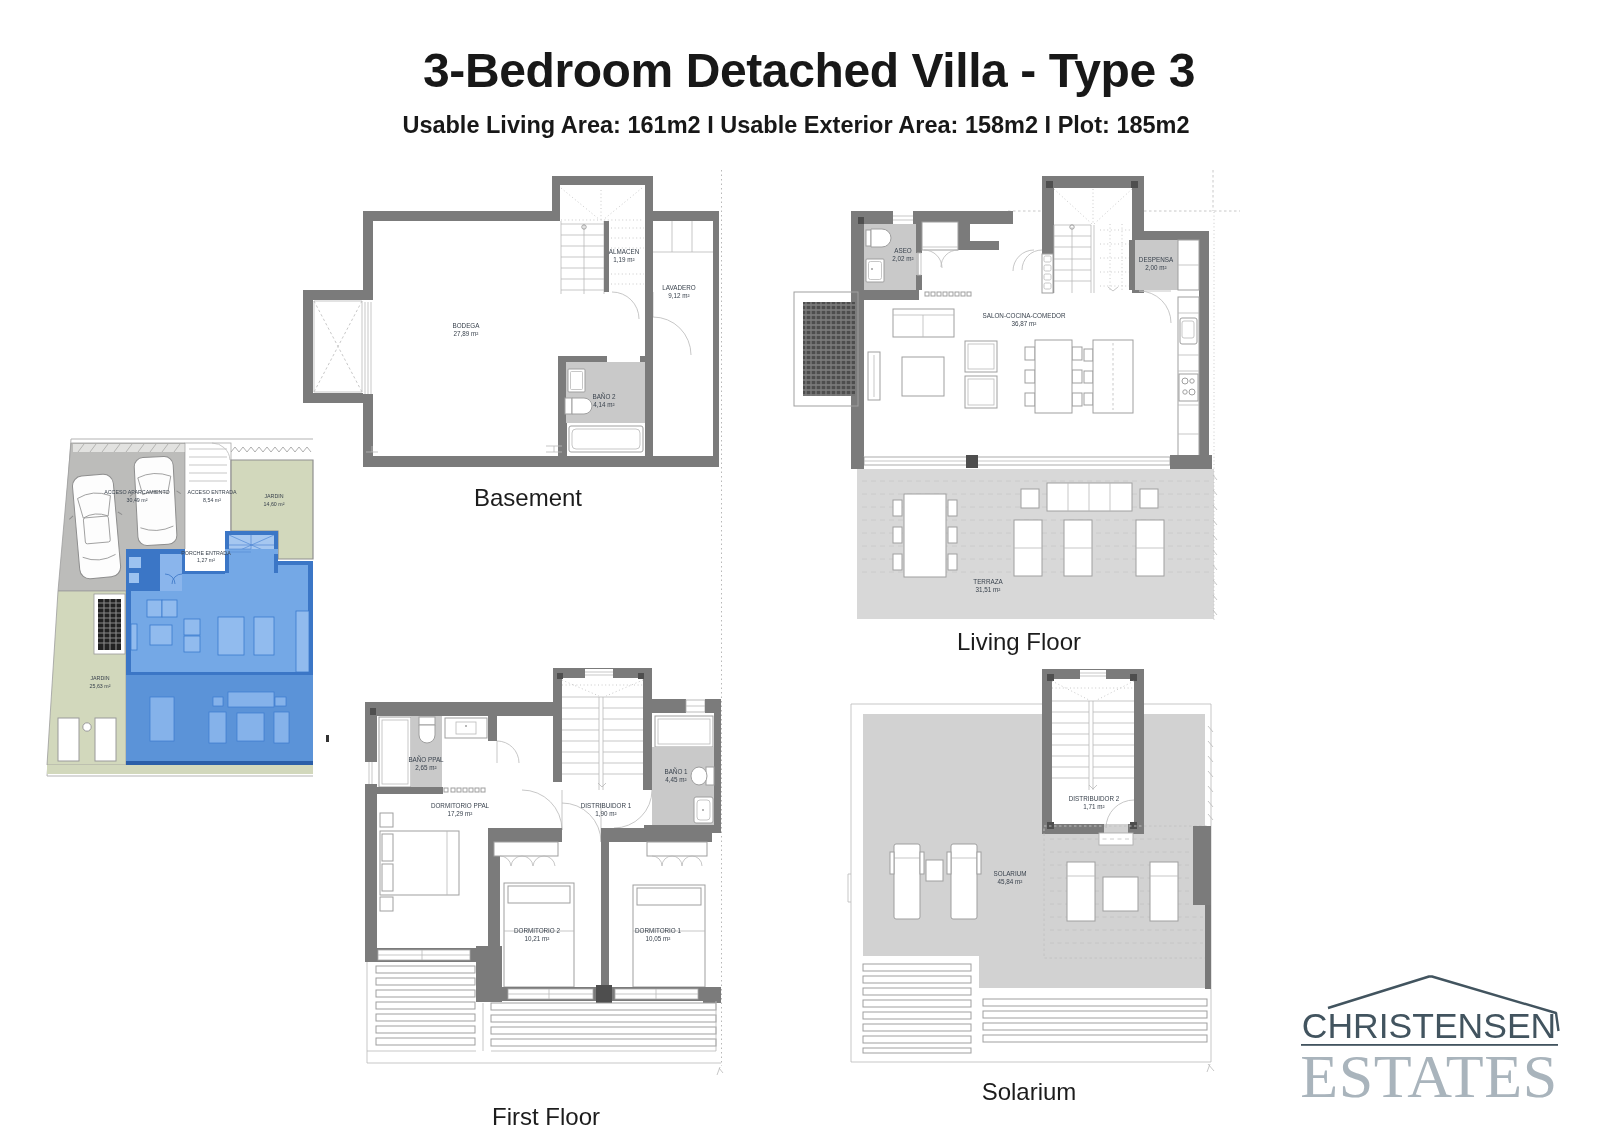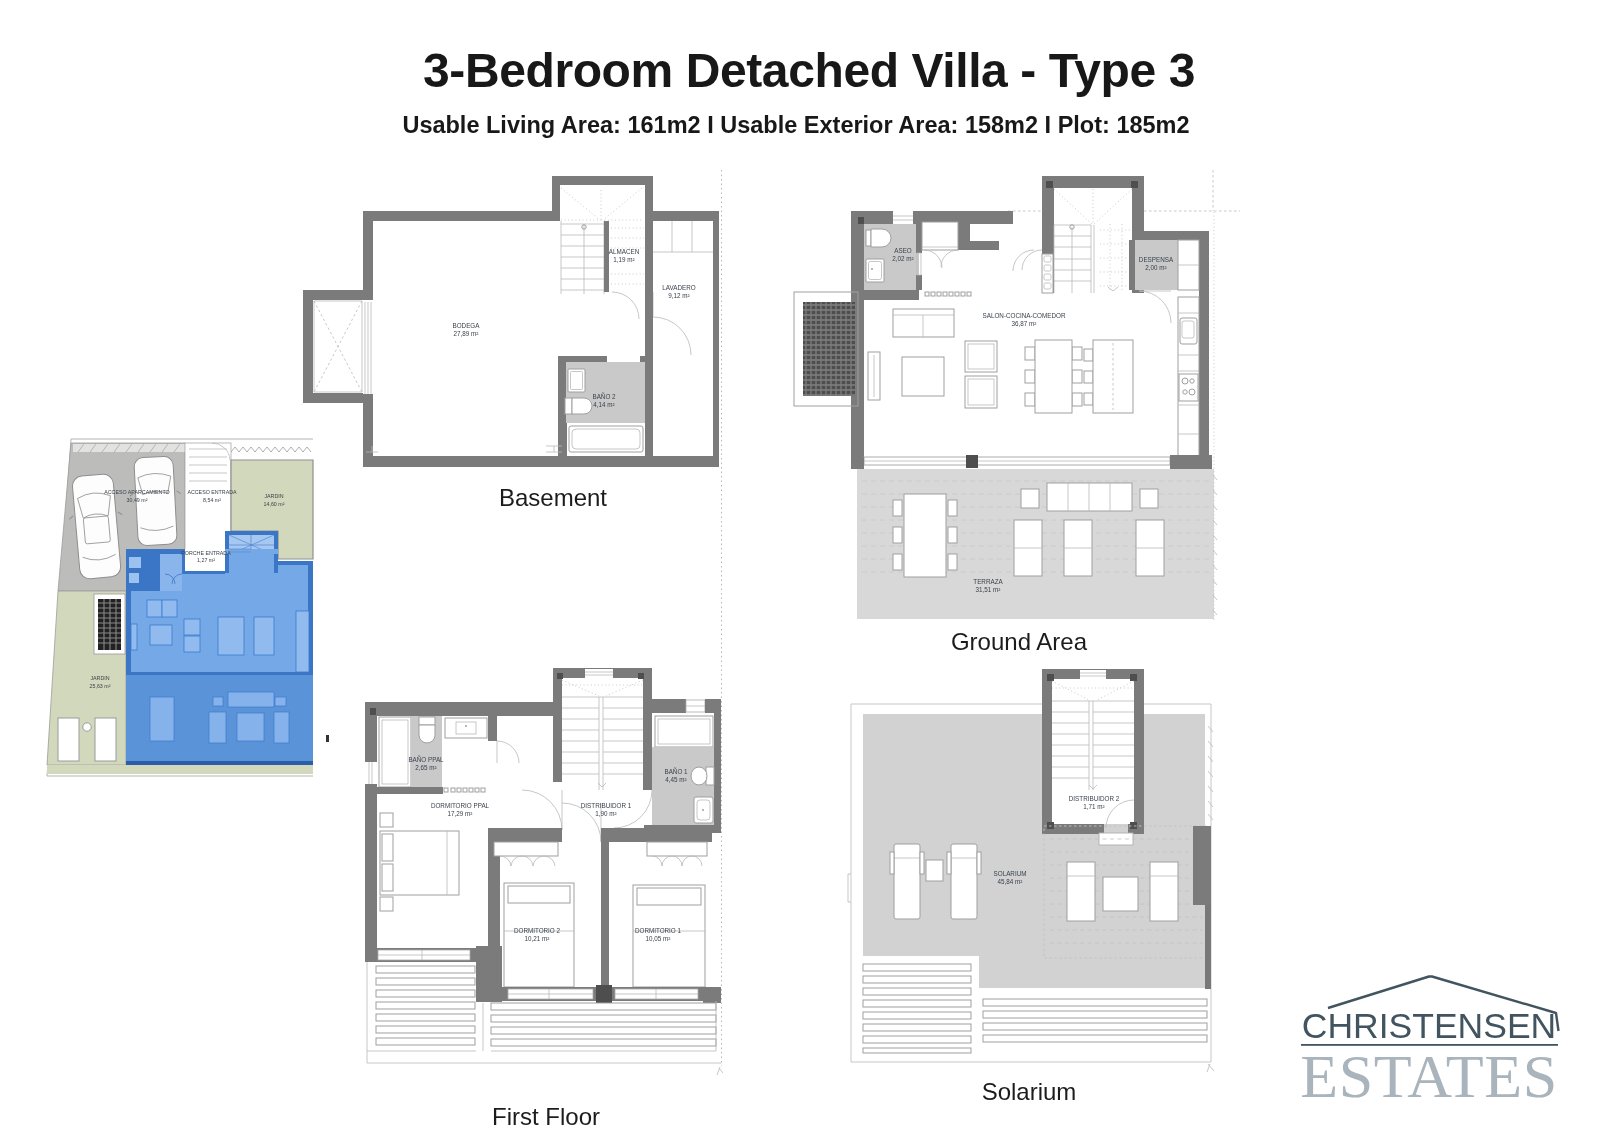--- a/index.html
+++ b/index.html
@@ -19,23 +19,23 @@
 .dsh{fill:none;stroke:#c2c2c2;stroke-width:0.9;stroke-dasharray:2.5 2.5;}
 .dot{fill:none;stroke:#c4c4c4;stroke-width:0.9;stroke-dasharray:1 2.6;}
 </style>
 </head>
 <body>
 
 <div class="abs" style="top:47px;left:9px;width:1600px;text-align:center;font-size:48px;font-weight:bold;color:#181818;line-height:1;letter-spacing:-0.4px;">3-Bedroom Detached Villa - Type 3</div>
 
 <div class="abs" style="top:114px;left:-4px;width:1600px;text-align:center;font-size:23.5px;font-weight:bold;color:#181818;line-height:1;">Usable Living Area: 161m2 I Usable Exterior Area: 158m2 I Plot: 185m2</div>
 
-<div class="lbl" style="left:553px;top:486px;">Basement</div>
-
-<div class="lbl" style="left:1019px;top:630px;">Ground Area</div>
+<div class="lbl" style="left:528px;top:486px;">Basement</div>
+
+<div class="lbl" style="left:1019px;top:630px;">Living Floor</div>
 
 <div class="lbl" style="left:546px;top:1077px;margin-top:28px;">First Floor</div>
 
 <div class="lbl" style="left:1029px;top:1080px;">Solarium</div>
 
 <svg class="abs" style="left:0;top:0;" width="1600" height="1131" viewBox="0 0 1600 1131">
 <line x1="721.5" y1="170" x2="721.5" y2="1066" stroke="#b8b8b8" stroke-width="1" stroke-dasharray="1.5 3"></line>
 </svg>
 <svg class="abs" style="left:296px;top:168px;" width="436" height="312" viewBox="296 168 436 312">
 

